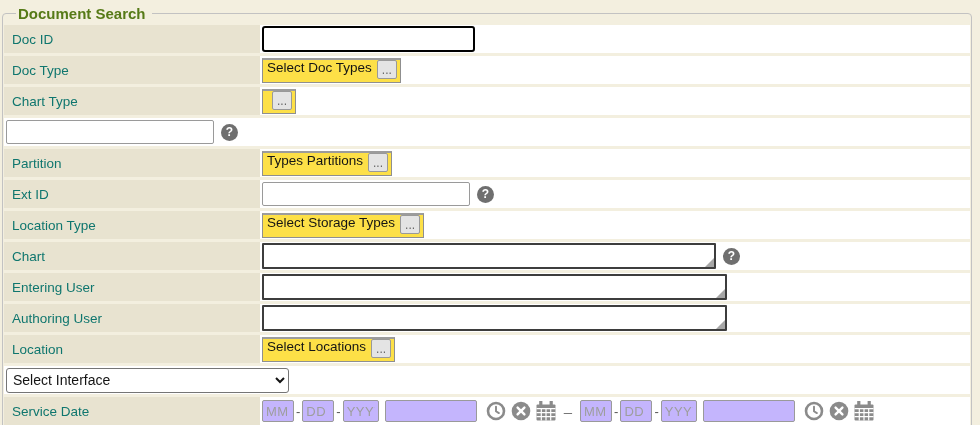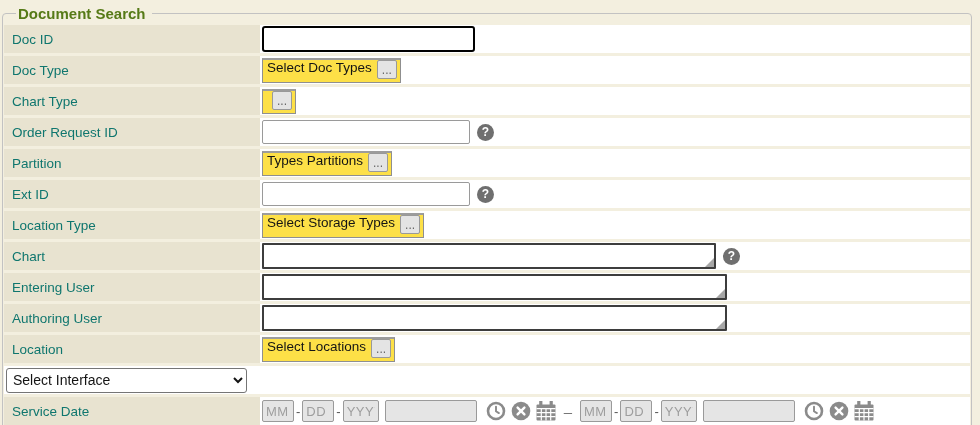--- a/index.html
+++ b/index.html
@@ -68,30 +68,30 @@
   }
   .ta.chart { width:454px; }
   .ta.user  { width:465px; }
   .grip {
     position:absolute; right:2px; bottom:2px; width:0; height:0;
     border-style:solid; border-width:0 0 9px 9px;
     border-color:transparent transparent #a6a6a6 transparent;
   }
   
   select.iface {
-    width:241px; height:25px; font-size:14px; font-family:inherit;
+    width:283px; height:25px; font-size:14px; font-family:inherit;
     border:1px solid #757575; border-radius:3px; background:#fff;
     color:#141414; padding:0 2px;
   }
   
   .date-group { display:flex; align-items:center; }
   .dinput {
     height:22px; border:1px solid #9a9a9a; border-radius:2px;
     font-size:13px; padding:0 3px; font-family:inherit; outline:none;
-    color:#333; background:#e5e5e5;
+    color:#333; background:#c4b5fd;
   }
   .dinput::placeholder { color:#9e9e9e; letter-spacing:0.5px; }
   .d2 { width:32px; } .d4 { width:36px; }
   .dtime { width:92px; margin-left:6px; }
   .dash { margin:0 2px; color:#555; font-size:13px; }
   .range-dash { margin:0 8px; color:#777; font-size:15px; }
   .icon { width:20px; height:20px; margin-left:5px; cursor:pointer; flex:none; }
   .icon.first { margin-left:9px; }
 </style>
 </head>
@@ -120,21 +120,20 @@
   <div class="row">
     <div class="cell-label">Chart Type</div>
     <div class="cell-field">
       <div class="ms-box">
         <button class="more-btn">...</button>
       </div>
     </div>
   </div>
 
   <div class="row">
-    <div class="cell-label">Order Request ID</div>
     <div class="cell-field">
       <input class="text-input mid" type="text" style="">
       <span class="help">?</span>
     </div>
   </div>
 
   <div class="row">
     <div class="cell-label">Partition</div>
     <div class="cell-field">
       <div class="ms-box">

